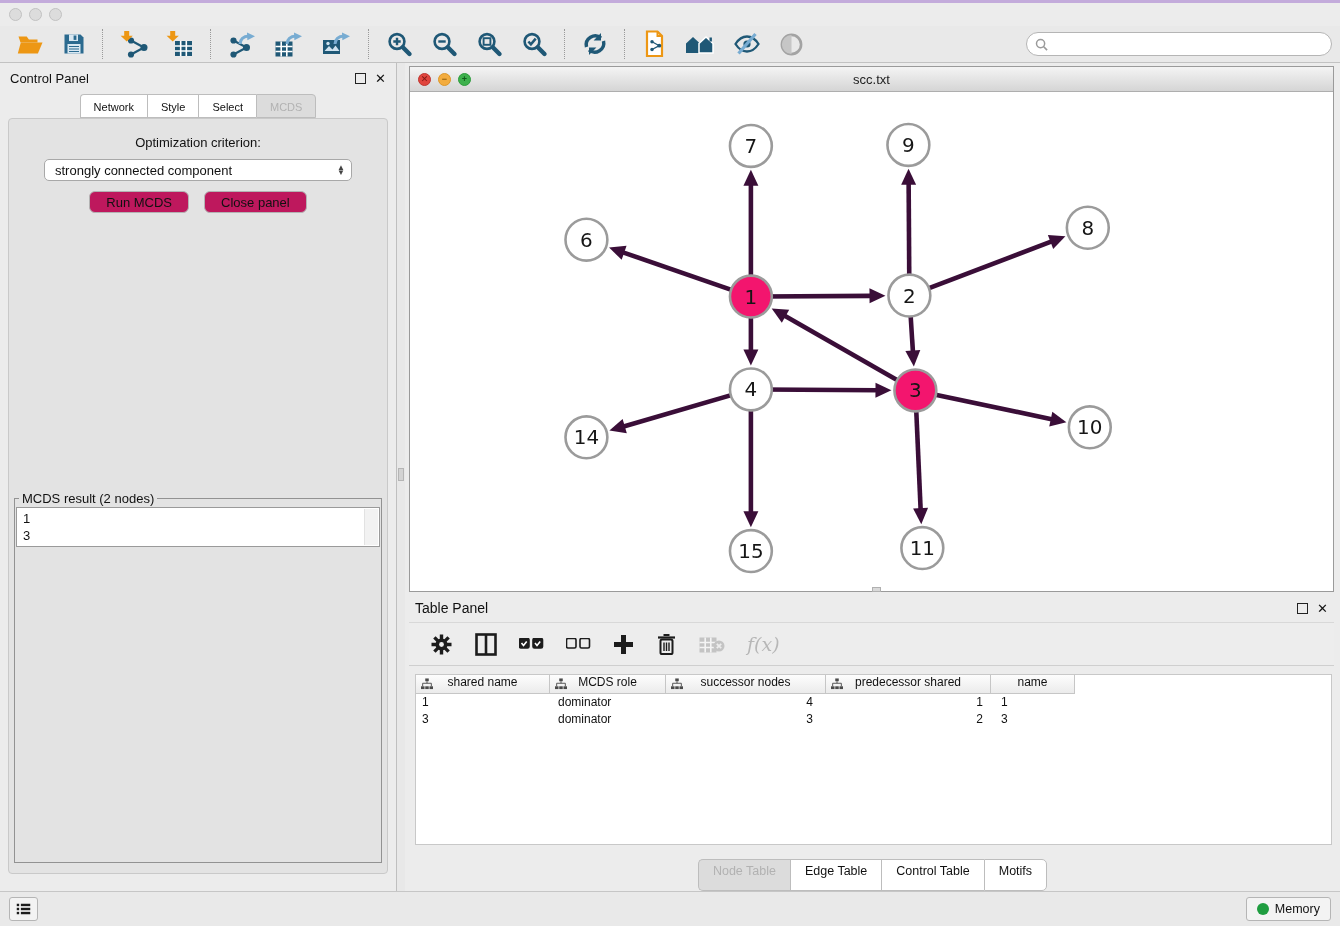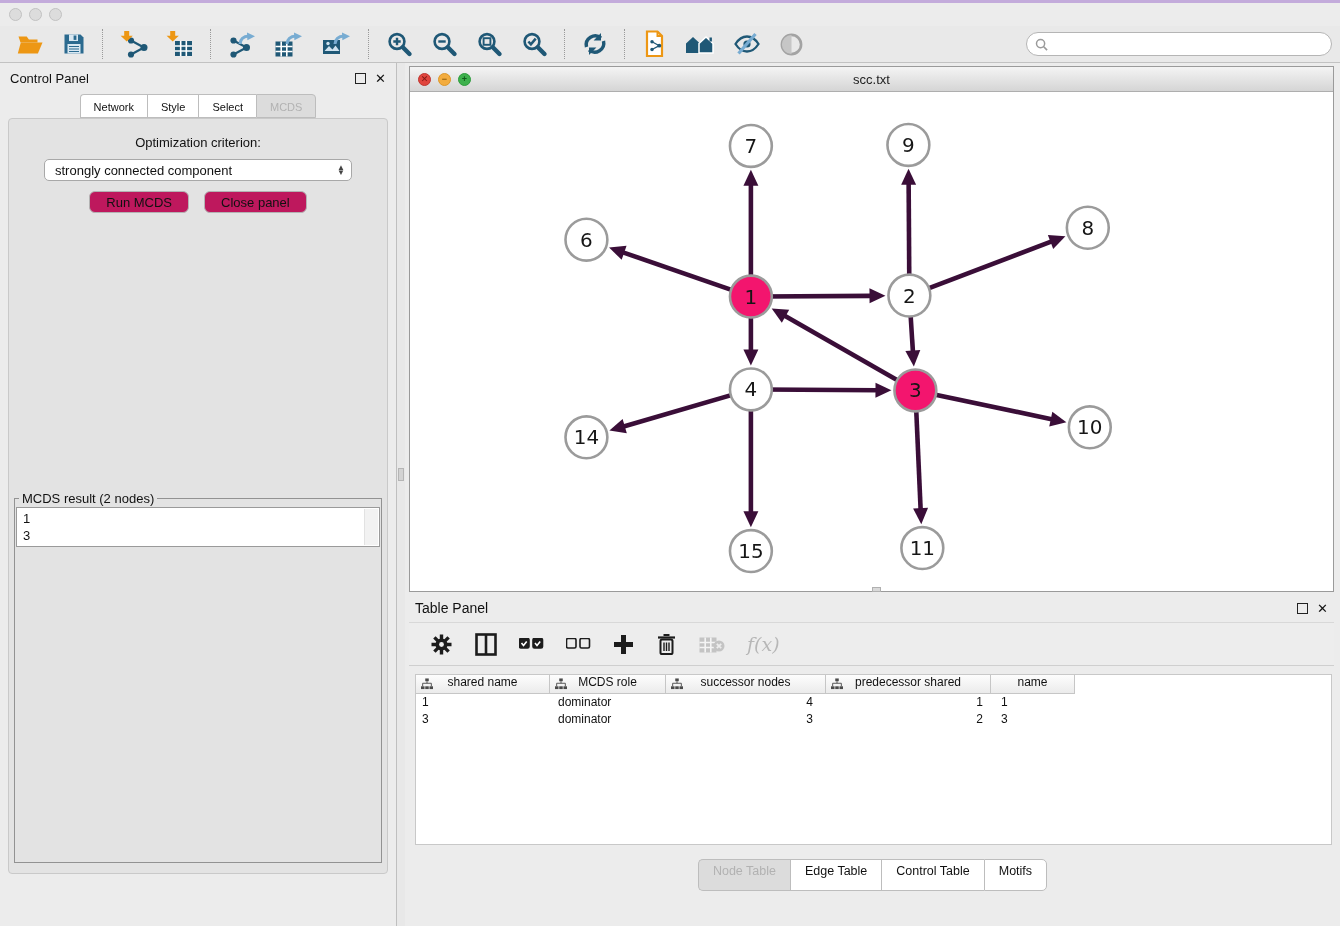--- a/index.html
+++ b/index.html
@@ -574,14 +574,32 @@
             <div class="tab active">Node Table</div>
             <div class="tab">Edge Table</div>
             <div class="tab">Control Table</div>
             <div class="tab">Motifs</div>
           </div>
       </div>
 
     </div>
   </div>
 
+  <div class="statusbar">
+    <button class="sbtn listbtn">
+      <svg width="17" height="14" viewBox="0 0 20 16">
+          <g fill="#1c1c1c">
+            <rect x="1" y="1" width="3.2" height="3.2"></rect>
+            <rect x="6.5" y="1" width="12.5" height="3.2"></rect>
+            <rect x="1" y="6.4" width="3.2" height="3.2"></rect>
+            <rect x="6.5" y="6.4" width="12.5" height="3.2"></rect>
+            <rect x="1" y="11.8" width="3.2" height="3.2"></rect>
+            <rect x="6.5" y="11.8" width="12.5" height="3.2"></rect>
+          </g>
+        </svg>
+    </button>
+    <button class="sbtn membtn">
+      <span class="memdot"></span>
+      <span>Memory</span>
+    </button>
+  </div>
 
 </div>
 
 </body></html>

